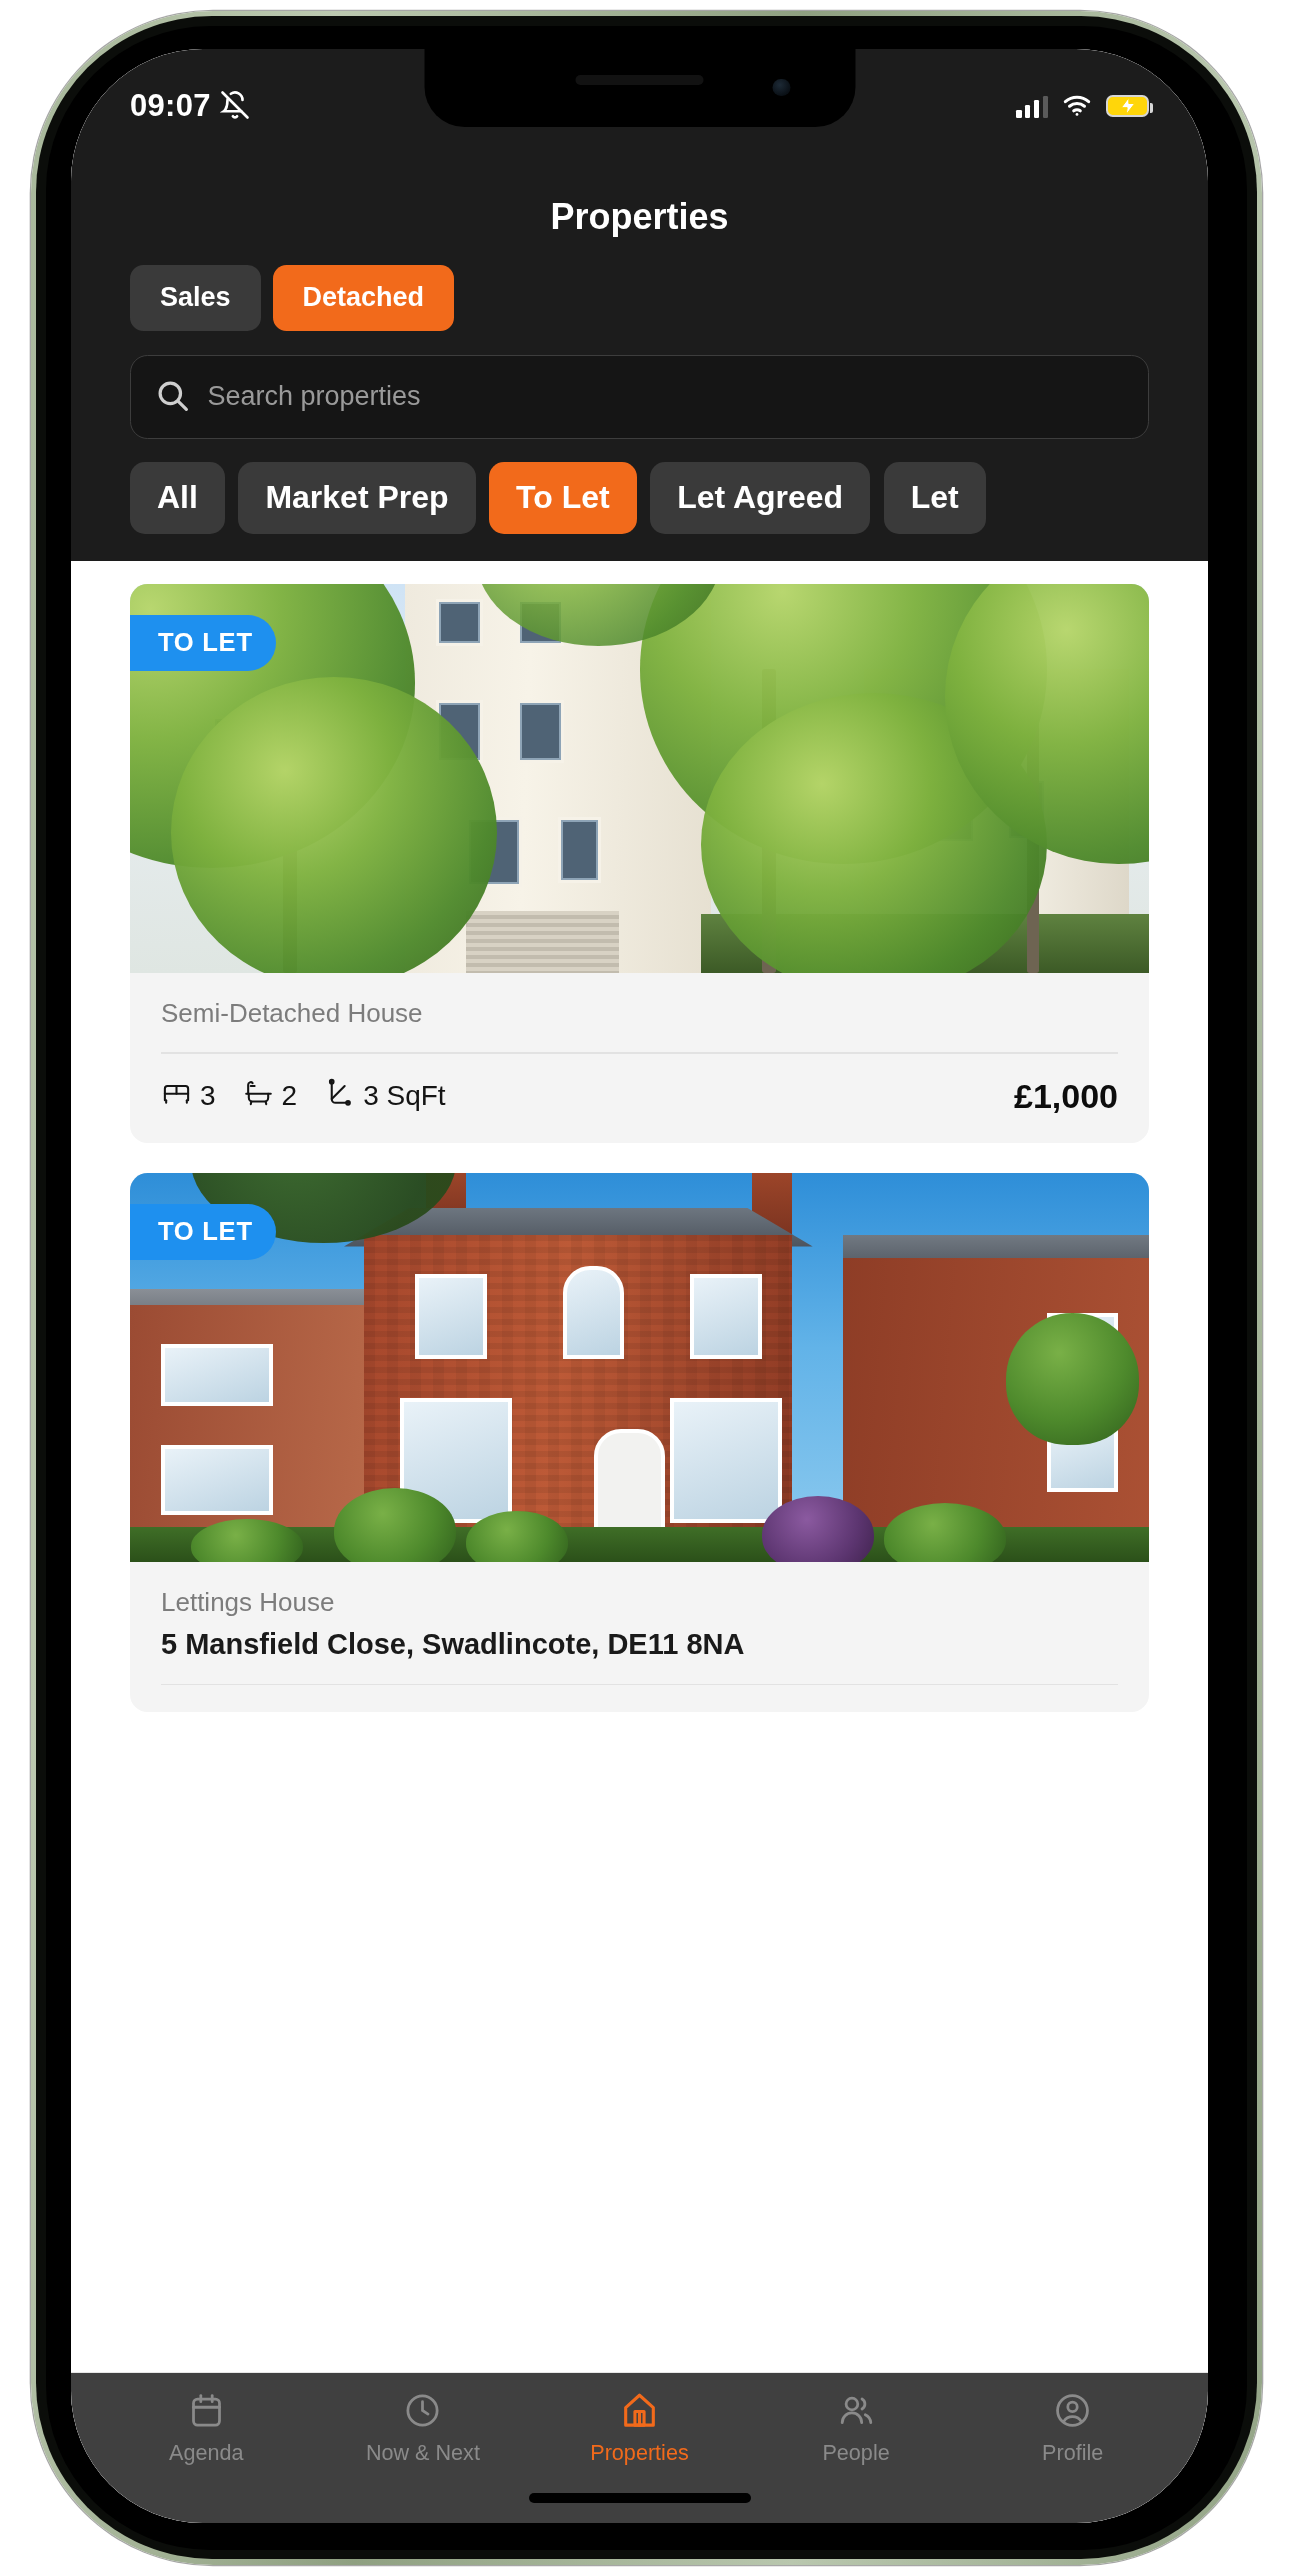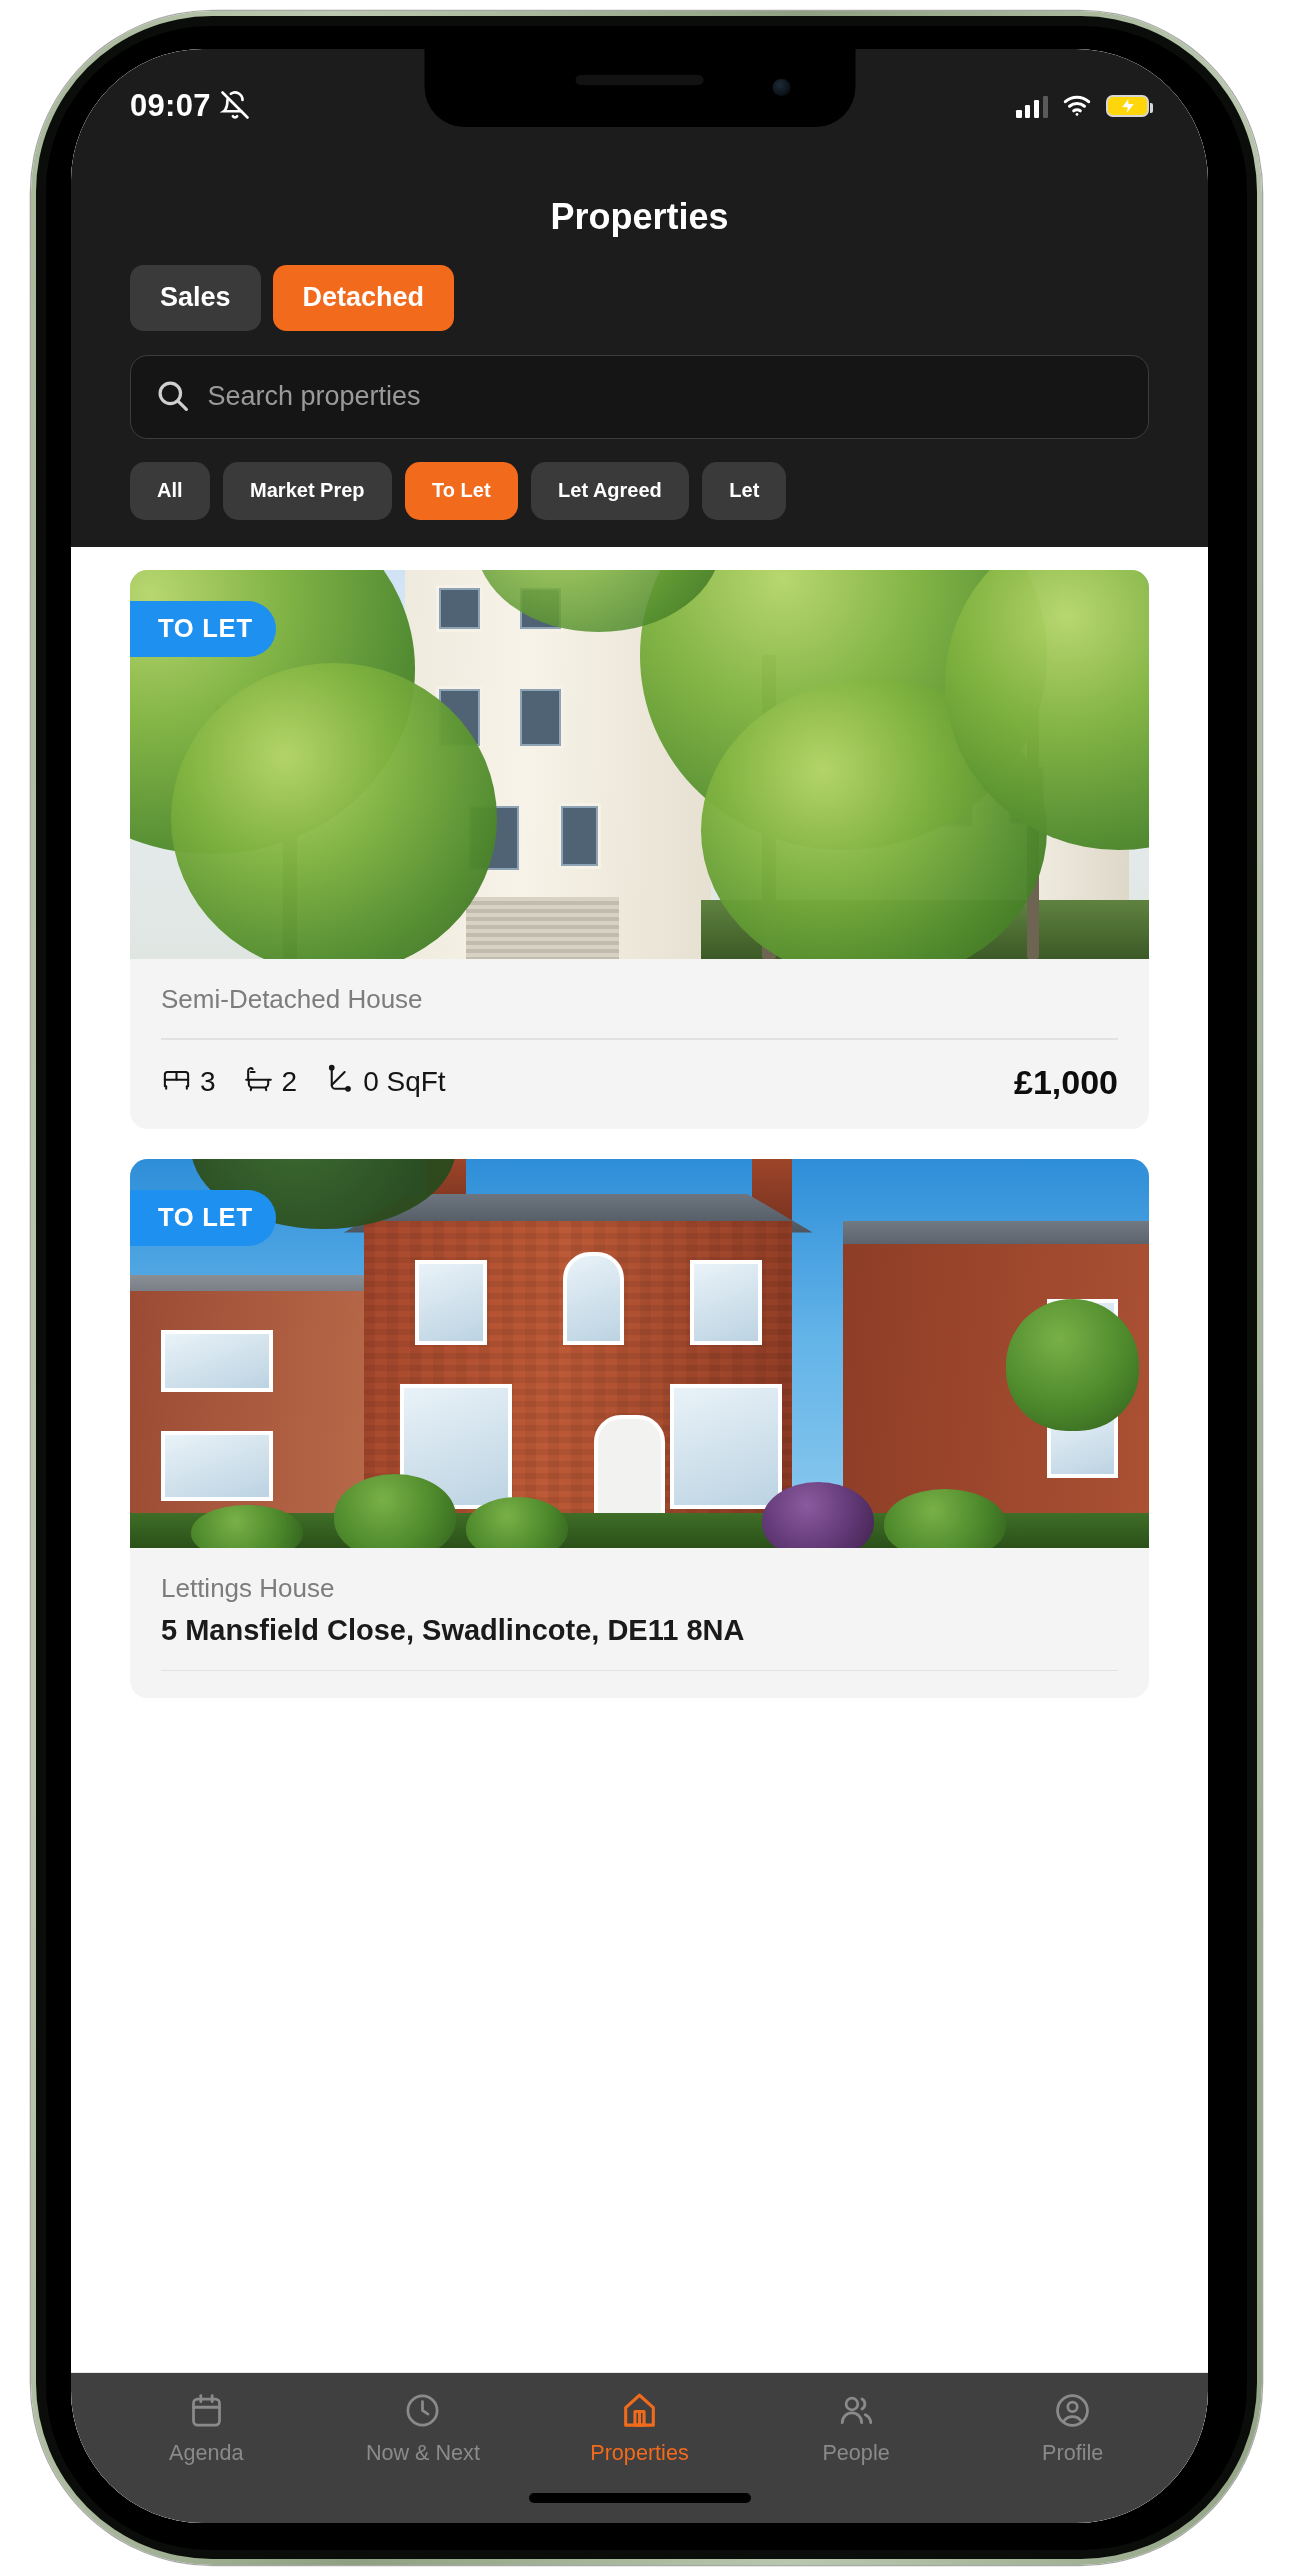--- a/index.html
+++ b/index.html
@@ -118,21 +118,21 @@
   }
   .search-ph { color:#9a9a9a; font-size:27px; }
 
   .filters {
     display:flex; gap:13.5px; padding:0 59px 27px 59px;
     overflow:hidden;
   }
   .chip {
     padding:17.5px 27px; border-radius:15px;
     background:#3a3a3a; color:#ffffff;
-    font-size:20px; font-weight:600; white-space:nowrap; flex:none;
+    font-size:32px; font-weight:600; white-space:nowrap; flex:none;
   }
   .chip.active { background:#F26A1B; }
 
   
   .list { background:#ffffff; padding:23px 59px 0 59px; }
 
   .card {
     background:#f4f4f4; border-radius:17.5px;
     overflow:hidden; margin-bottom:30px;
   }
@@ -388,21 +388,21 @@
                   </div>
                   <div class="stat">
                     <span>
                       <svg width="31" height="31" viewBox="0 0 24 24" fill="none" stroke="#141414" stroke-width="1.6" stroke-linecap="round">
                         <path d="M6 3v14a3 3 0 0 0 3 3h10"></path>
                         <circle cx="6" cy="3.6" r="1.4"></circle>
                         <circle cx="18.6" cy="20" r="1.4"></circle>
                         <line x1="6" y1="17" x2="16" y2="7"></line>
                       </svg>
                     </span>
-                    <span>0 SqFt</span>
+                    <span>3 SqFt</span>
                   </div>
                 </div>
                 <div class="price">£1,000</div>
               </div>
             </div>
           </div>
 
           <div class="card">
             <div class="card-media">
               <div class="photo2">

